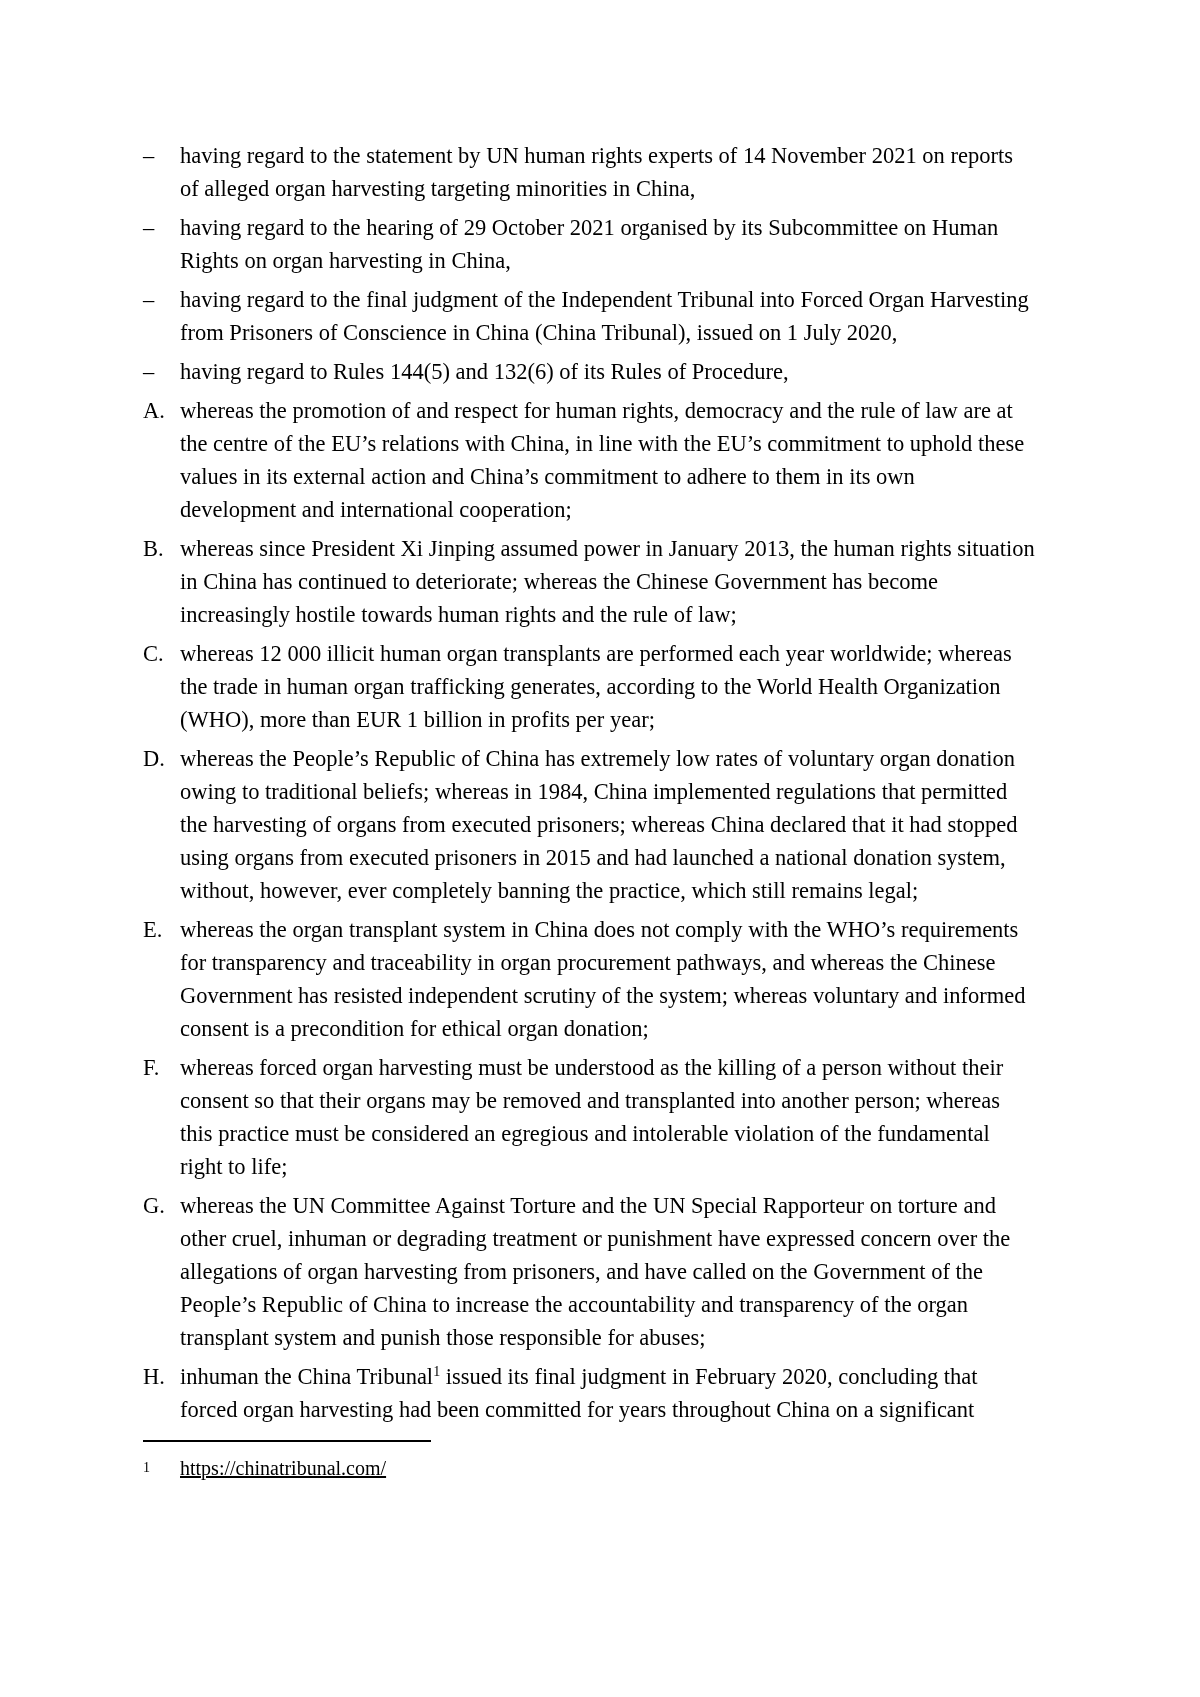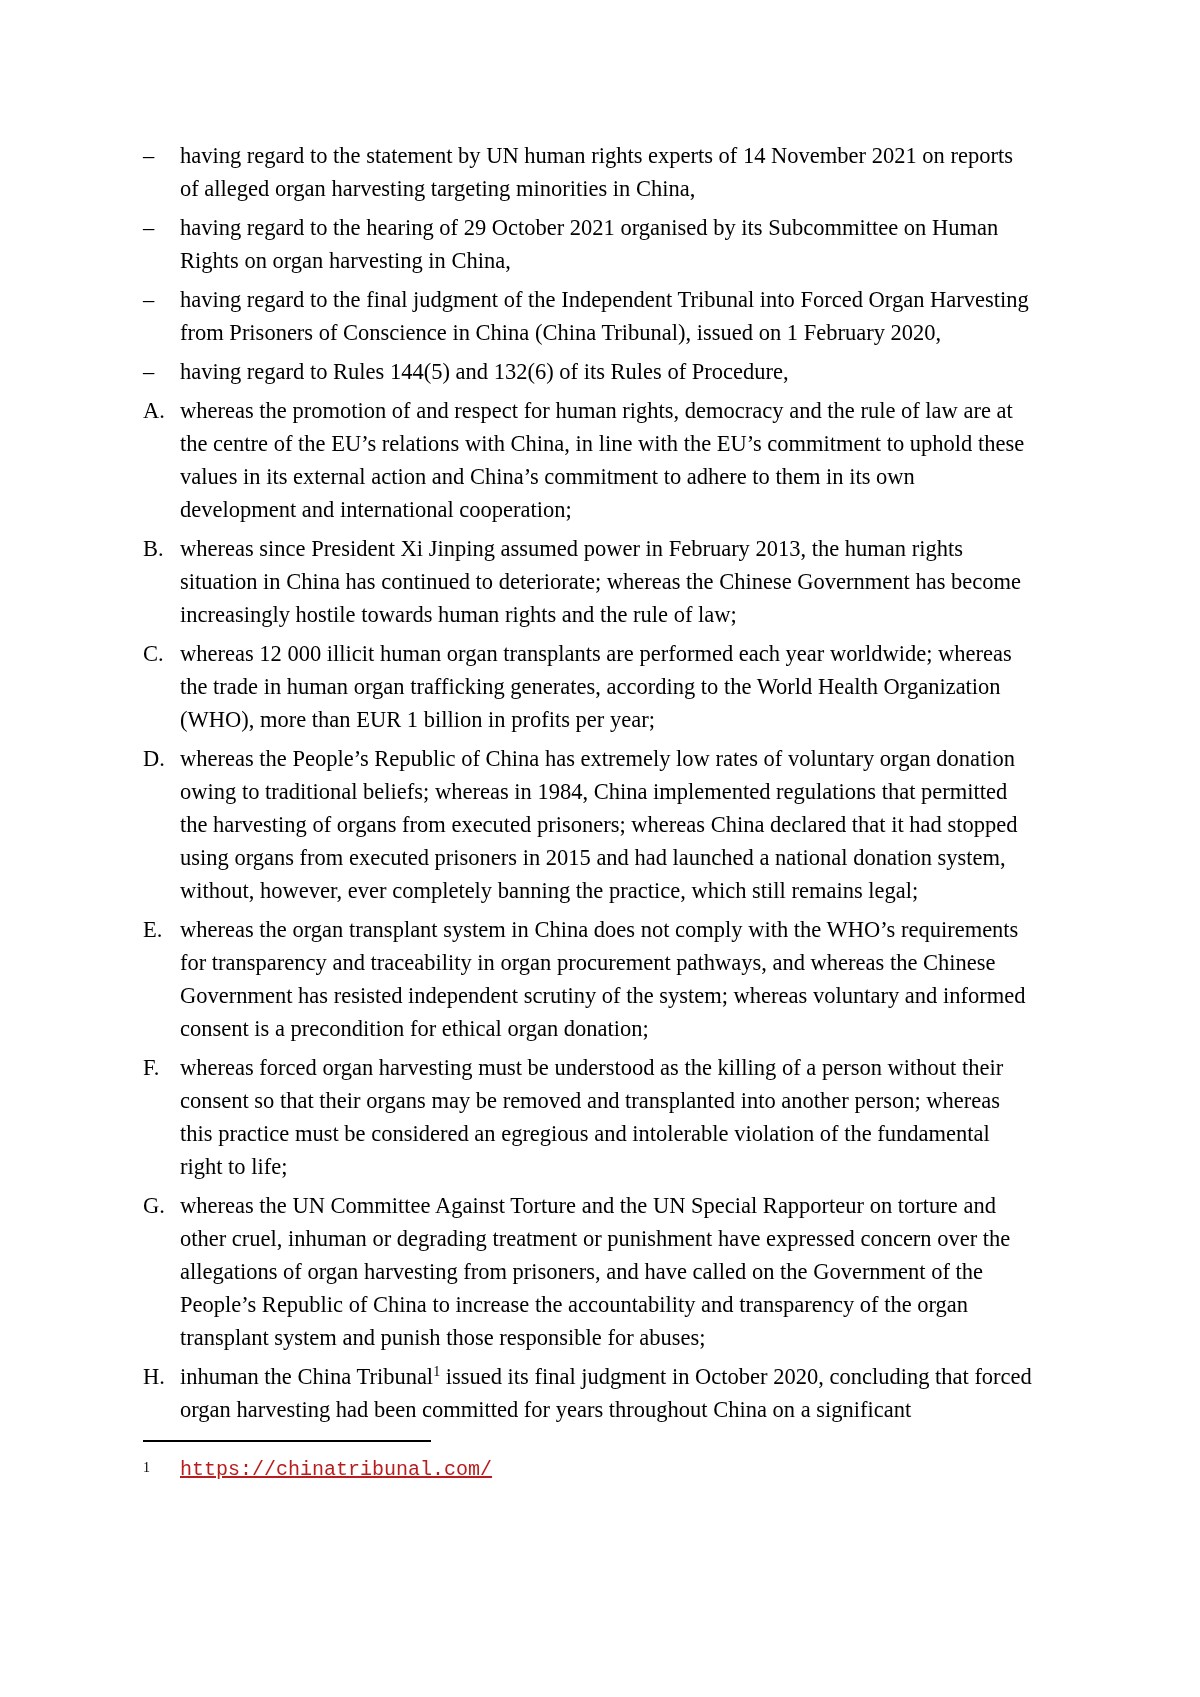--- a/index.html
+++ b/index.html
@@ -50,60 +50,59 @@
     font-size: 20px;
     line-height: 30px;
   }
   .footnote .fn-marker {
     flex: 0 0 37px;
     font-size: 14px;
     line-height: 30px;
     vertical-align: top;
   }
   .footnote a.fn-link {
-    color: #b91c1c;
+    color: #000000;
     text-decoration: underline;
     cursor: pointer;
-    font-family: Liberation Mono, monospace;
   }
 </style>
 </head>
 <body>
 
 <div class="page">
   <div class="content">
 
     <div class="para">
       <span class="marker">–</span>
       <span class="text">having regard to the statement by UN human rights experts of 14 November 2021 on reports of alleged organ harvesting targeting minorities in China,</span>
     </div>
 
     <div class="para">
       <span class="marker">–</span>
       <span class="text">having regard to the hearing of 29 October 2021 organised by its Subcommittee on Human Rights on organ harvesting in China,</span>
     </div>
 
     <div class="para">
       <span class="marker">–</span>
-      <span class="text">having regard to the final judgment of the Independent Tribunal into Forced Organ Harvesting from Prisoners of Conscience in China (China Tribunal), issued on 1 February 2020,</span>
+      <span class="text">having regard to the final judgment of the Independent Tribunal into Forced Organ Harvesting from Prisoners of Conscience in China (China Tribunal), issued on 1 July 2020,</span>
     </div>
 
     <div class="para">
       <span class="marker">–</span>
       <span class="text">having regard to Rules 144(5) and 132(6) of its Rules of Procedure,</span>
     </div>
 
     <div class="para">
       <span class="marker">A.</span>
       <span class="text">whereas the promotion of and respect for human rights, democracy and the rule of law are at the centre of the EU’s relations with China, in line with the EU’s commitment to uphold these values in its external action and China’s commitment to adhere to them in its own development and international cooperation;</span>
     </div>
 
     <div class="para">
       <span class="marker">B.</span>
-      <span class="text">whereas since President Xi Jinping assumed power in February 2013, the human rights situation in China has continued to deteriorate; whereas the Chinese Government has become increasingly hostile towards human rights and the rule of law;</span>
+      <span class="text">whereas since President Xi Jinping assumed power in January 2013, the human rights situation in China has continued to deteriorate; whereas the Chinese Government has become increasingly hostile towards human rights and the rule of law;</span>
     </div>
 
     <div class="para">
       <span class="marker">C.</span>
       <span class="text">whereas 12 000 illicit human organ transplants are performed each year worldwide; whereas the trade in human organ trafficking generates, according to the World Health Organization (WHO), more than EUR 1 billion in profits per year;</span>
     </div>
 
     <div class="para">
       <span class="marker">D.</span>
       <span class="text">whereas the People’s Republic of China has extremely low rates of voluntary organ donation owing to traditional beliefs; whereas in 1984, China implemented regulations that permitted the harvesting of organs from executed prisoners; whereas China declared that it had stopped using organs from executed prisoners in 2015 and had launched a national donation system, without, however, ever completely banning the practice, which still remains legal;</span>
@@ -119,21 +118,21 @@
       <span class="text">whereas forced organ harvesting must be understood as the killing of a person without their consent so that their organs may be removed and transplanted into another person; whereas this practice must be considered an egregious and intolerable violation of the fundamental right to life;</span>
     </div>
 
     <div class="para">
       <span class="marker">G.</span>
       <span class="text">whereas the UN Committee Against Torture and the UN Special Rapporteur on torture and other cruel, inhuman or degrading treatment or punishment have expressed concern over the allegations of organ harvesting from prisoners, and have called on the Government of the People’s Republic of China to increase the accountability and transparency of the organ transplant system and punish those responsible for abuses;</span>
     </div>
 
     <div class="para">
       <span class="marker">H.</span>
-      <span class="text"><span>inhuman the China Tribunal</span><sup>1</sup><span> issued its final judgment in October 2020, concluding that forced organ harvesting had been committed for years throughout China on a significant</span></span>
+      <span class="text"><span>inhuman the China Tribunal</span><sup>1</sup><span> issued its final judgment in February 2020, concluding that forced organ harvesting had been committed for years throughout China on a significant</span></span>
     </div>
 
     <div class="footnote-sep"></div>
 
     <div class="footnote">
       <span class="fn-marker">1</span>
       <span class="text"><a class="fn-link">https://chinatribunal.com/</a></span>
     </div>
 
   </div>

